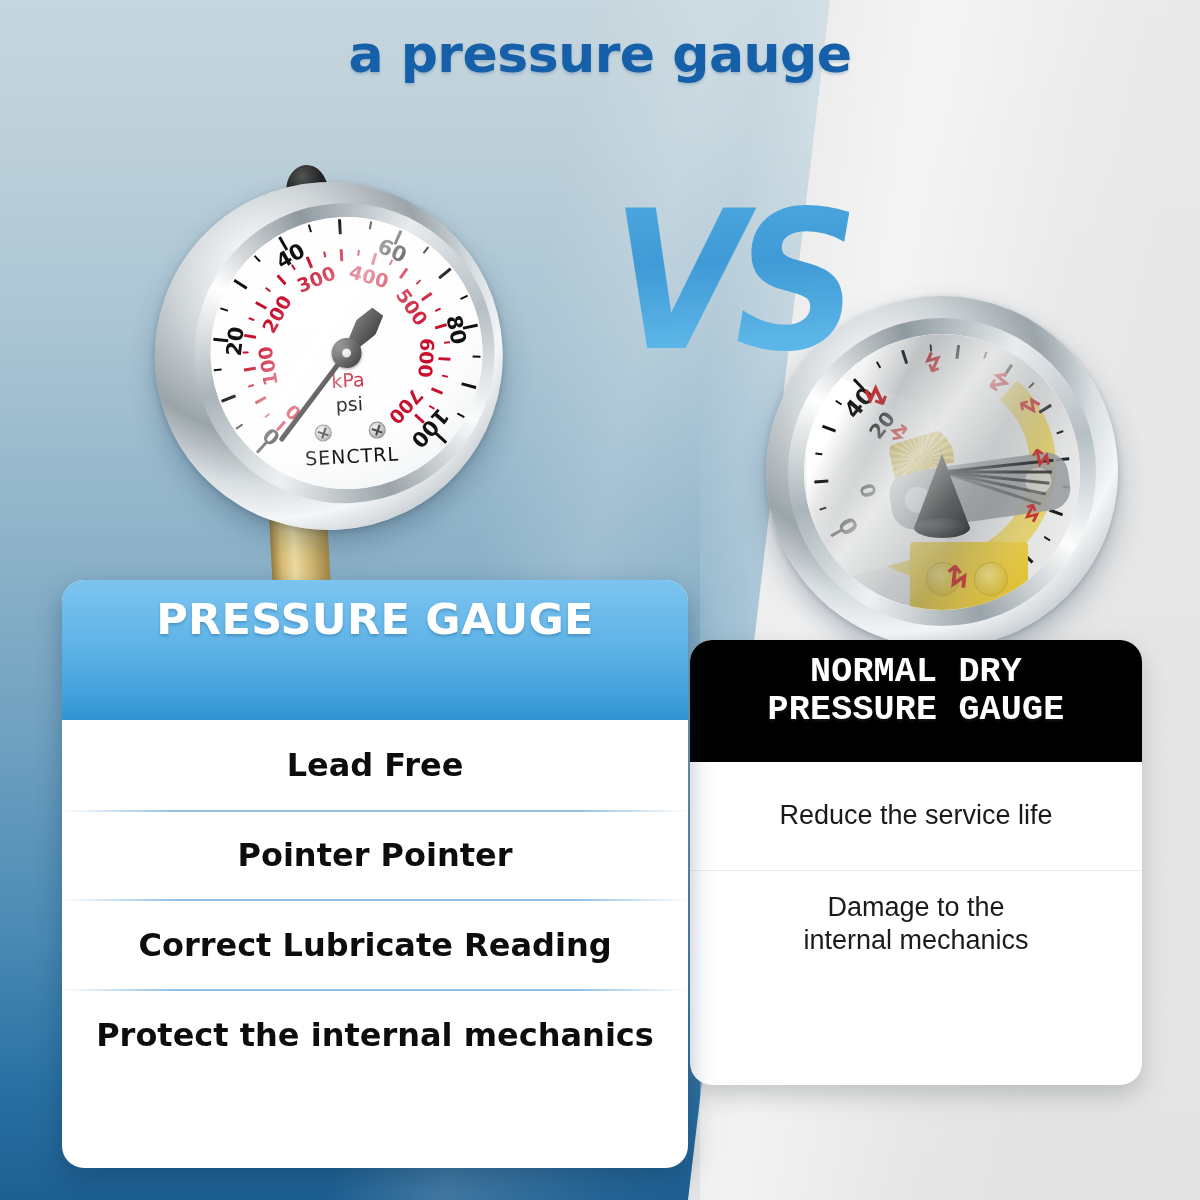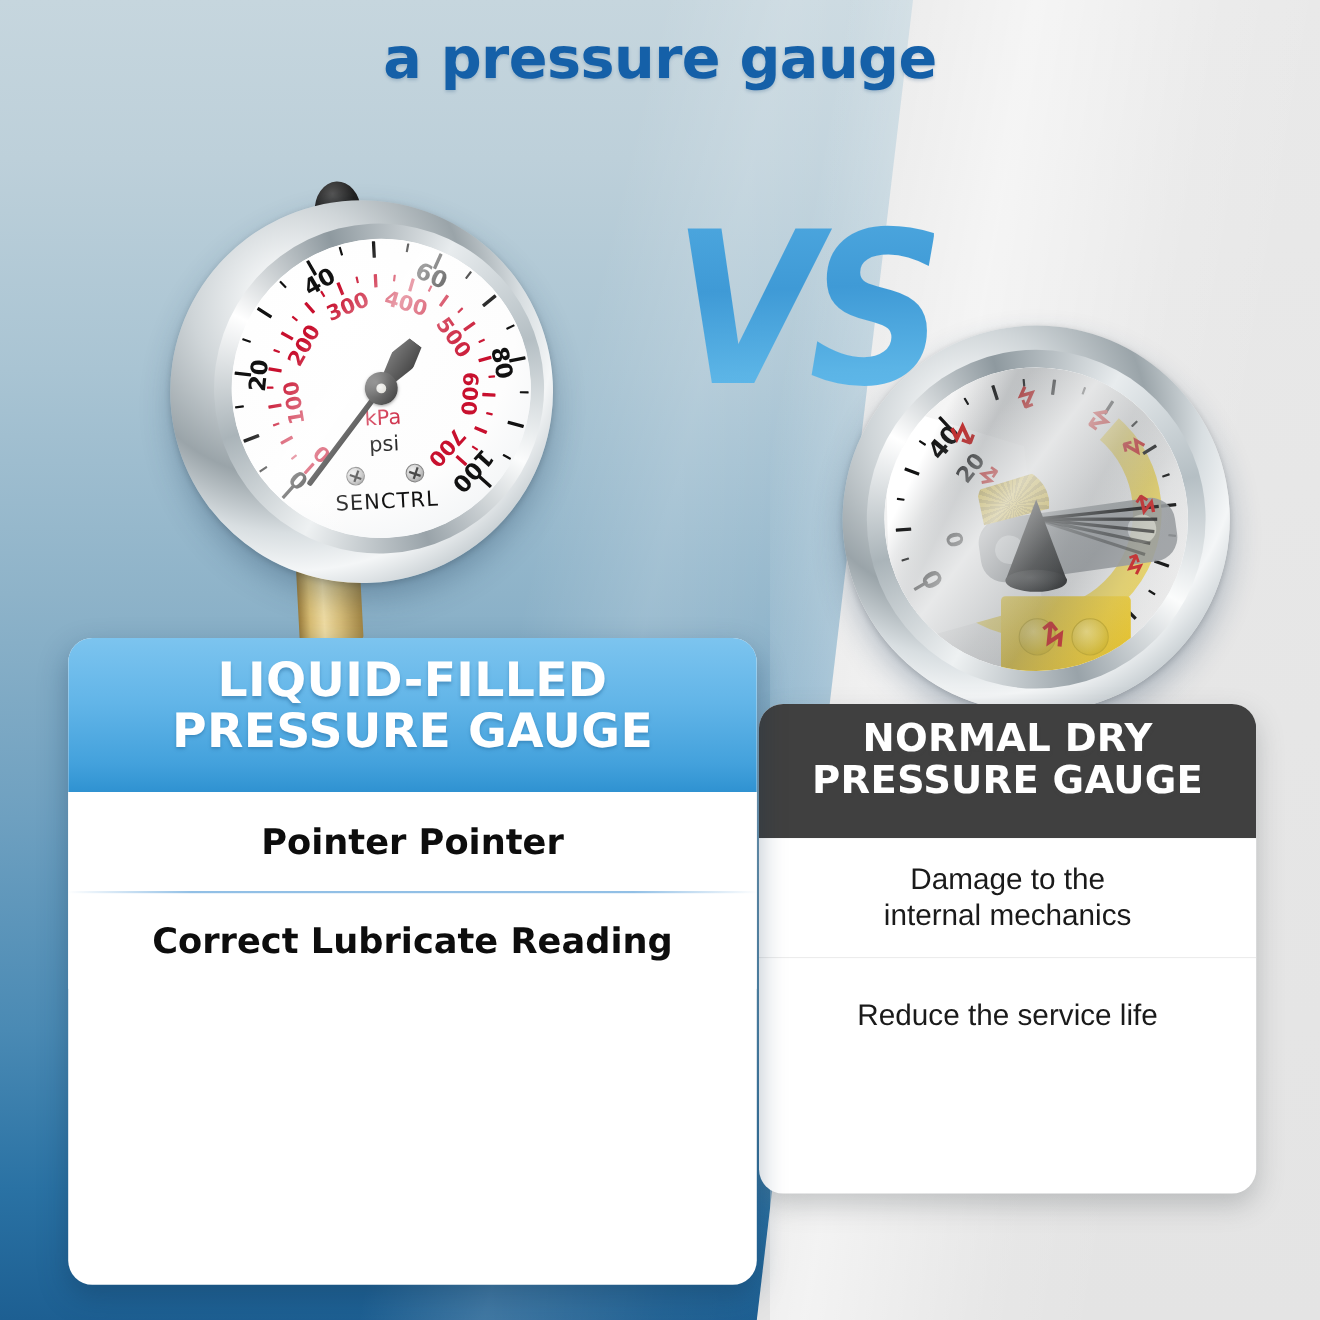--- a/index.html
+++ b/index.html
@@ -372,22 +372,23 @@
     left: 690px; top: 640px;
     width: 452px; height: 445px;
     z-index: 28;
     box-shadow: 0 10px 24px rgba(90,95,100,0.30);
   }
   #cardRight .card-head {
     height: 122px;
     padding-top: 14px;
     font-size: 35px;
     letter-spacing: 0.2px;
-    background: #404040;
+    background: #000000;
     text-shadow: 0 2px 3px rgba(70,70,70,0.3);
+    font-family: Liberation Mono, monospace;
   }
   #cardRight .feature-row {
     height: 107.6px;
     font-size: 27px;
     font-weight: normal;
     color: #1a1a1a;
     line-height: 1.22;
     font-family: "Liberation Sans", sans-serif;
   }
   #cardRight .feature-row + .feature-row {
@@ -785,36 +786,41 @@
     </div>
   </div>
 
   <div class="card" id="cardRight">
     <div class="card-head">
       <div>NORMAL DRY</div>
       <div>PRESSURE GAUGE</div>
     </div>
     <div class="card-body" id="cardRightBody">
         <div class="feature-row">
+          <div class="txt">Reduce the service life</div>
+        </div>
+        <div class="feature-row">
           <div class="txt">Damage to the<br>internal mechanics</div>
-        </div>
-        <div class="feature-row">
-          <div class="txt">Reduce the service life</div>
         </div>
       </div>
   </div>
 
   <div class="card" id="cardLeft">
     <div class="card-head">
-      <div>LIQUID-FILLED</div>
       <div>PRESSURE GAUGE</div>
     </div>
     <div class="card-body" id="cardLeftBody">
         <div class="feature-row">
+          <div class="txt">Lead Free</div>
+        </div>
+        <div class="feature-row">
           <div class="txt">Pointer Pointer</div>
         </div>
         <div class="feature-row">
           <div class="txt">Correct Lubricate Reading</div>
         </div>
+        <div class="feature-row">
+          <div class="txt">Protect the internal mechanics</div>
+        </div>
       </div>
   </div>
 
 </div>
 
 </body></html>

